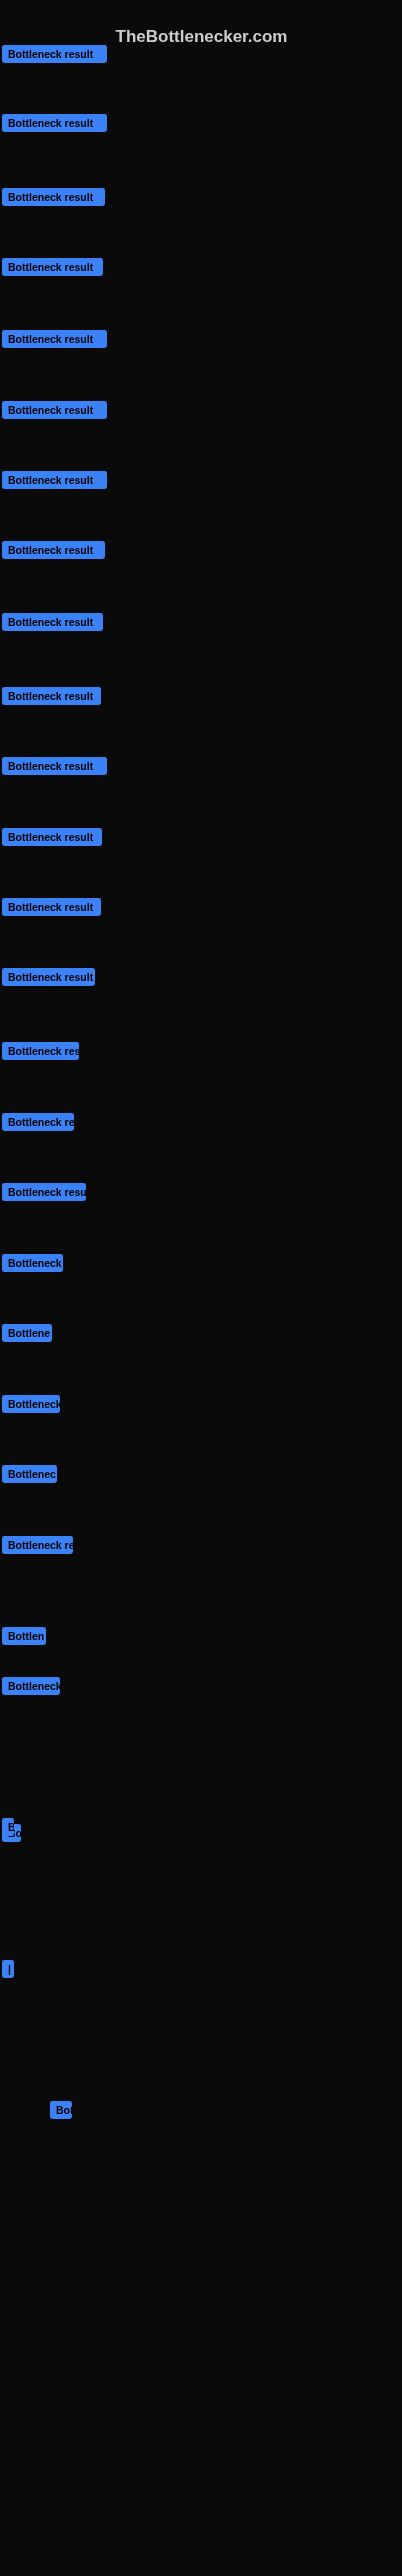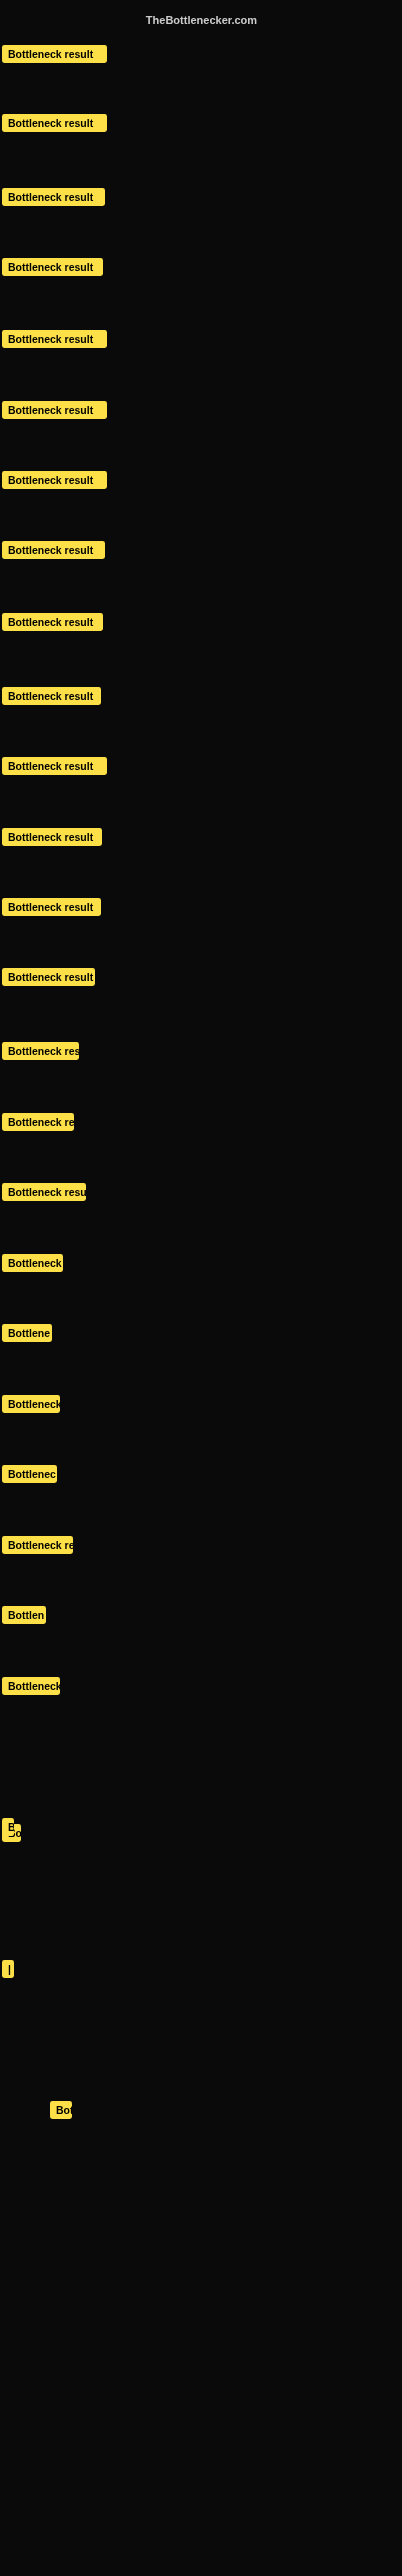--- a/index.html
+++ b/index.html
@@ -11,29 +11,30 @@
     body {
       width: 403px;
       min-height: 2576px;
       background-color: #0a0a0a;
       font-family: Arial, sans-serif;
       position: relative;
     }
 
     .header {
       text-align: center;
-      padding: 14px 0;
+      padding: 21px 0;
       color: #cccccc;
-      font-size: 11px;
+      font-size: 17px;
       font-weight: bold;
+      margin-top: 6px;
     }
 
     .bottleneck-tag {
       display: inline-block;
-      background-color: #fde047;
+      background-color: #3b82f6;
       color: #000;
       font-size: 10.5px;
       font-weight: 600;
       padding: 3.2px 6.4px;
       border-radius: 2.4px;
       white-space: nowrap;
       overflow: hidden;
     }
 
     .row {
@@ -63,19 +64,19 @@
 <div class="row" style="top: 898px;"><span class="bottleneck-tag" style="width: 99px;">Bottleneck result</span></div>
 <div class="row" style="top: 968px;"><span class="bottleneck-tag" style="width: 93px;">Bottleneck result</span></div>
 <div class="row" style="top: 1042px;"><span class="bottleneck-tag" style="width: 77px;">Bottleneck result</span></div>
 <div class="row" style="top: 1113px;"><span class="bottleneck-tag" style="width: 72px;">Bottleneck re</span></div>
 <div class="row" style="top: 1183px;"><span class="bottleneck-tag" style="width: 84px;">Bottleneck resul</span></div>
 <div class="row" style="top: 1254px;"><span class="bottleneck-tag" style="width: 61px;">Bottleneck</span></div>
 <div class="row" style="top: 1324px;"><span class="bottleneck-tag" style="width: 50px;">Bottlene</span></div>
 <div class="row" style="top: 1395px;"><span class="bottleneck-tag" style="width: 58px;">Bottleneck</span></div>
 <div class="row" style="top: 1465px; text-align: right;"><span class="bottleneck-tag" style="width: 55px;">Bottlenec</span></div>
 <div class="row" style="top: 1536px;"><span class="bottleneck-tag" style="width: 71px;">Bottleneck re</span></div>
-<div class="row" style="top: 1606px;"><span class="bottleneck-tag" style="width: 44px;">Bottlen</span></div>
+<div class="row" style="top: 1606px;"><span class="bottleneck-tag" style="width: 44px; margin-top: 21px;">Bottlen</span></div>
 <div class="row" style="top: 1677px;"><span class="bottleneck-tag" style="width: 58px;">Bottleneck</span></div>
 <div class="row" style="top: 1824px;"><span class="bottleneck-tag" style="width: 19.3px;">Bo</span></div>
 <div class="row" style="top: 1818px;"><span class="bottleneck-tag" style="width: 11.3px;">B</span></div>
 <div class="row" style="top: 1960px;"><span class="bottleneck-tag" style="width: 8px;">|</span></div>
 <div class="row" style="top: 2101px;"><span class="bottleneck-tag" style="width: 22.5px; margin-left: 48px;">Bot</span></div>
 
 
 </body></html>

